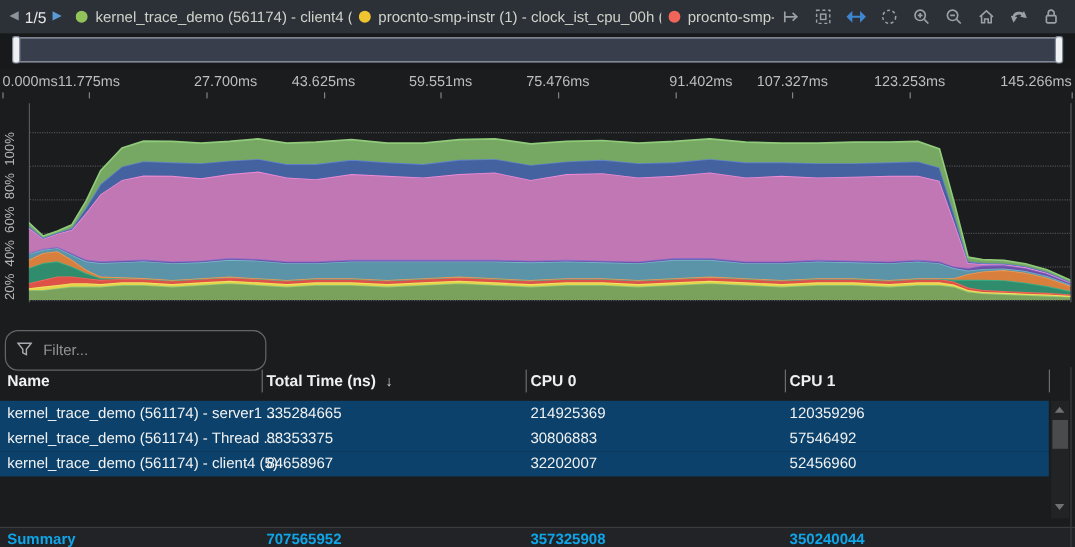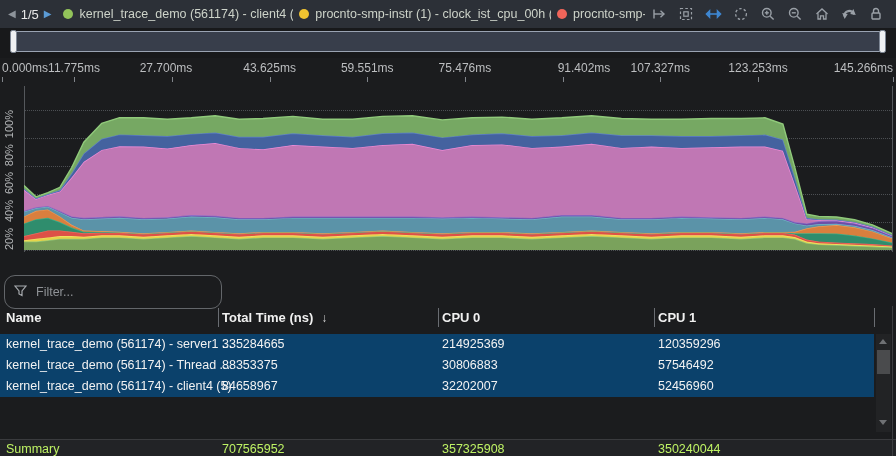--- a/index.html
+++ b/index.html
@@ -53,21 +53,21 @@
   .thead{position:absolute;left:0;top:304px;width:896px;height:28px;}
   .hcell{position:absolute;top:6px;font-weight:bold;font-size:13px;color:#f0f0f0;white-space:nowrap;}
   .hsep{position:absolute;top:4px;width:1px;height:19px;background:#6a6d72;}
   .sort-arrow{font-weight:normal;color:#d0d0d0;margin-left:8px;font-size:12px;}
   .tbody{position:absolute;left:0;top:334px;width:896px;}
   .trow{position:relative;width:874px;height:21px;background:#0b416b;}
   .cell{position:absolute;top:3px;color:#f2f2f2;font-size:12.5px;white-space:nowrap;}
   .c0{left:6px;} .c1{left:222px;} .c2{left:442px;} .c3{left:658px;}
   .summary-row{position:absolute;left:0;top:439px;width:896px;height:17px;background:#222326;
     border-top:1px solid #3a3b3e;}
-  .summary-row .cell{top:2px;font-weight:normal;color:#bef264;}
+  .summary-row .cell{top:2px;font-weight:bold;color:#0ea5e9;}
   
   .vscroll{position:absolute;left:876px;top:334px;width:15px;height:98px;background:#222325;}
   .vscroll .tri-up{position:absolute;left:3px;top:5px;width:0;height:0;
     border-left:4.5px solid transparent;border-right:4.5px solid transparent;border-bottom:5px solid #6f7control1;}
   .tri-up{border-bottom:5px solid #6f7174 !important;}
   .tri-down{position:absolute;left:3px;top:86px;width:0;height:0;
     border-left:4.5px solid transparent;border-right:4.5px solid transparent;border-top:5px solid #6f7174;}
   .vthumb{position:absolute;left:1px;top:16px;width:13px;height:24px;background:#4a4b4d;}
   .table-right-border{position:absolute;left:892px;top:306px;width:1px;height:150px;background:#3c3d40;}
 </style>
@@ -176,21 +176,21 @@
   <div class="range-track"></div>
   <div class="range-handle left"></div>
   <div class="range-handle right"></div>
 </div>
 
 <div class="time-axis">
     <div class="tlabel" style="left: 2px; transform: translateX(0px);">0.000ms</div>
     <div class="tick" style="left: 2px;"></div>
     <div class="tlabel" style="left: 74px;">11.775ms</div>
     <div class="tick" style="left: 74.2229px;"></div>
-    <div class="tlabel" style="left: 166px;">27.700ms</div>
+    <div class="tlabel" style="left: 188px;">27.700ms</div>
     <div class="tick" style="left: 171.9px;"></div>
     <div class="tlabel" style="left: 269.577px;">43.625ms</div>
     <div class="tick" style="left: 269.577px;"></div>
     <div class="tlabel" style="left: 367.261px;">59.551ms</div>
     <div class="tick" style="left: 367.261px;"></div>
     <div class="tlabel" style="left: 464.938px;">75.476ms</div>
     <div class="tick" style="left: 464.938px;"></div>
     <div class="tlabel" style="left: 584px;">91.402ms</div>
     <div class="tick" style="left: 562.621px;"></div>
     <div class="tlabel" style="left: 660.298px;">107.327ms</div>

